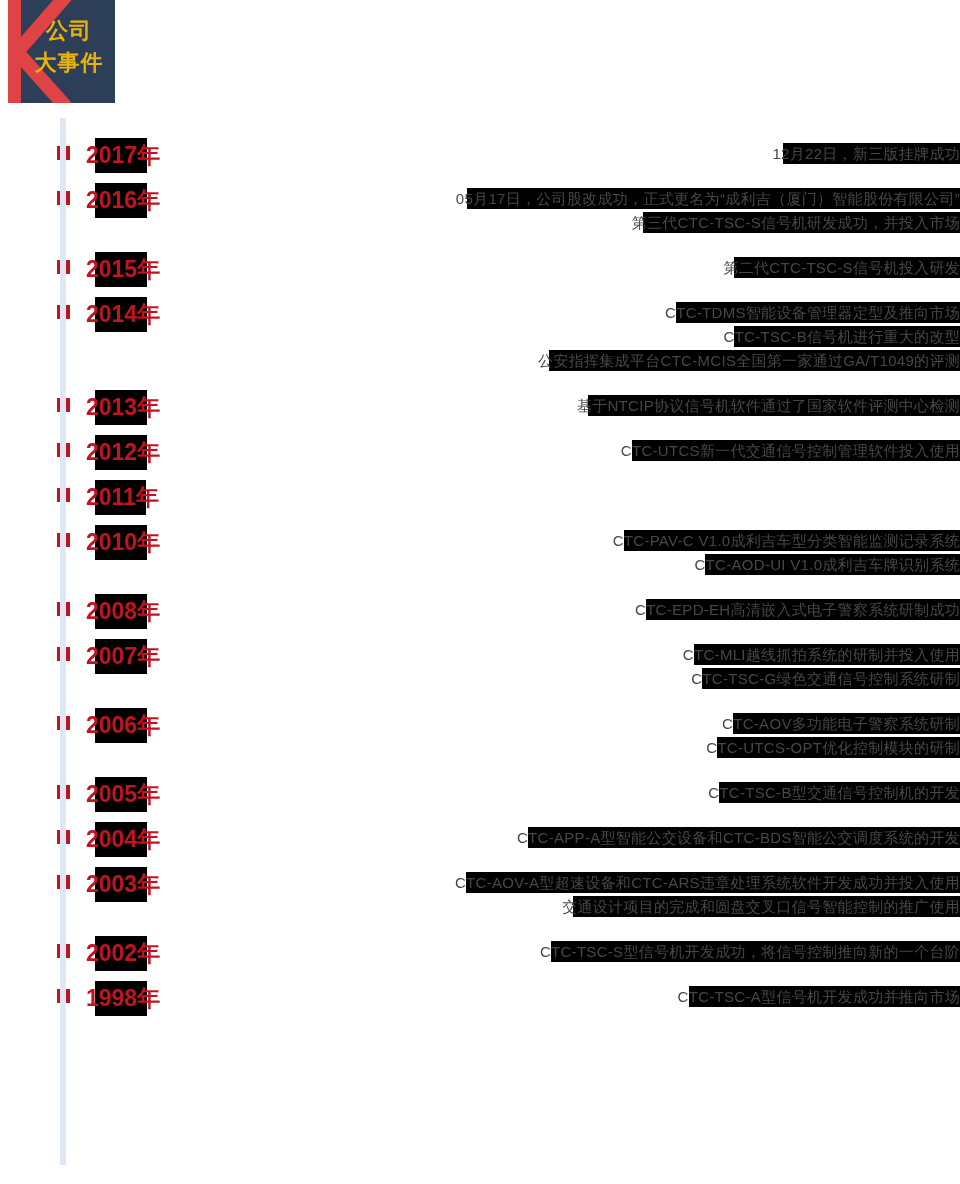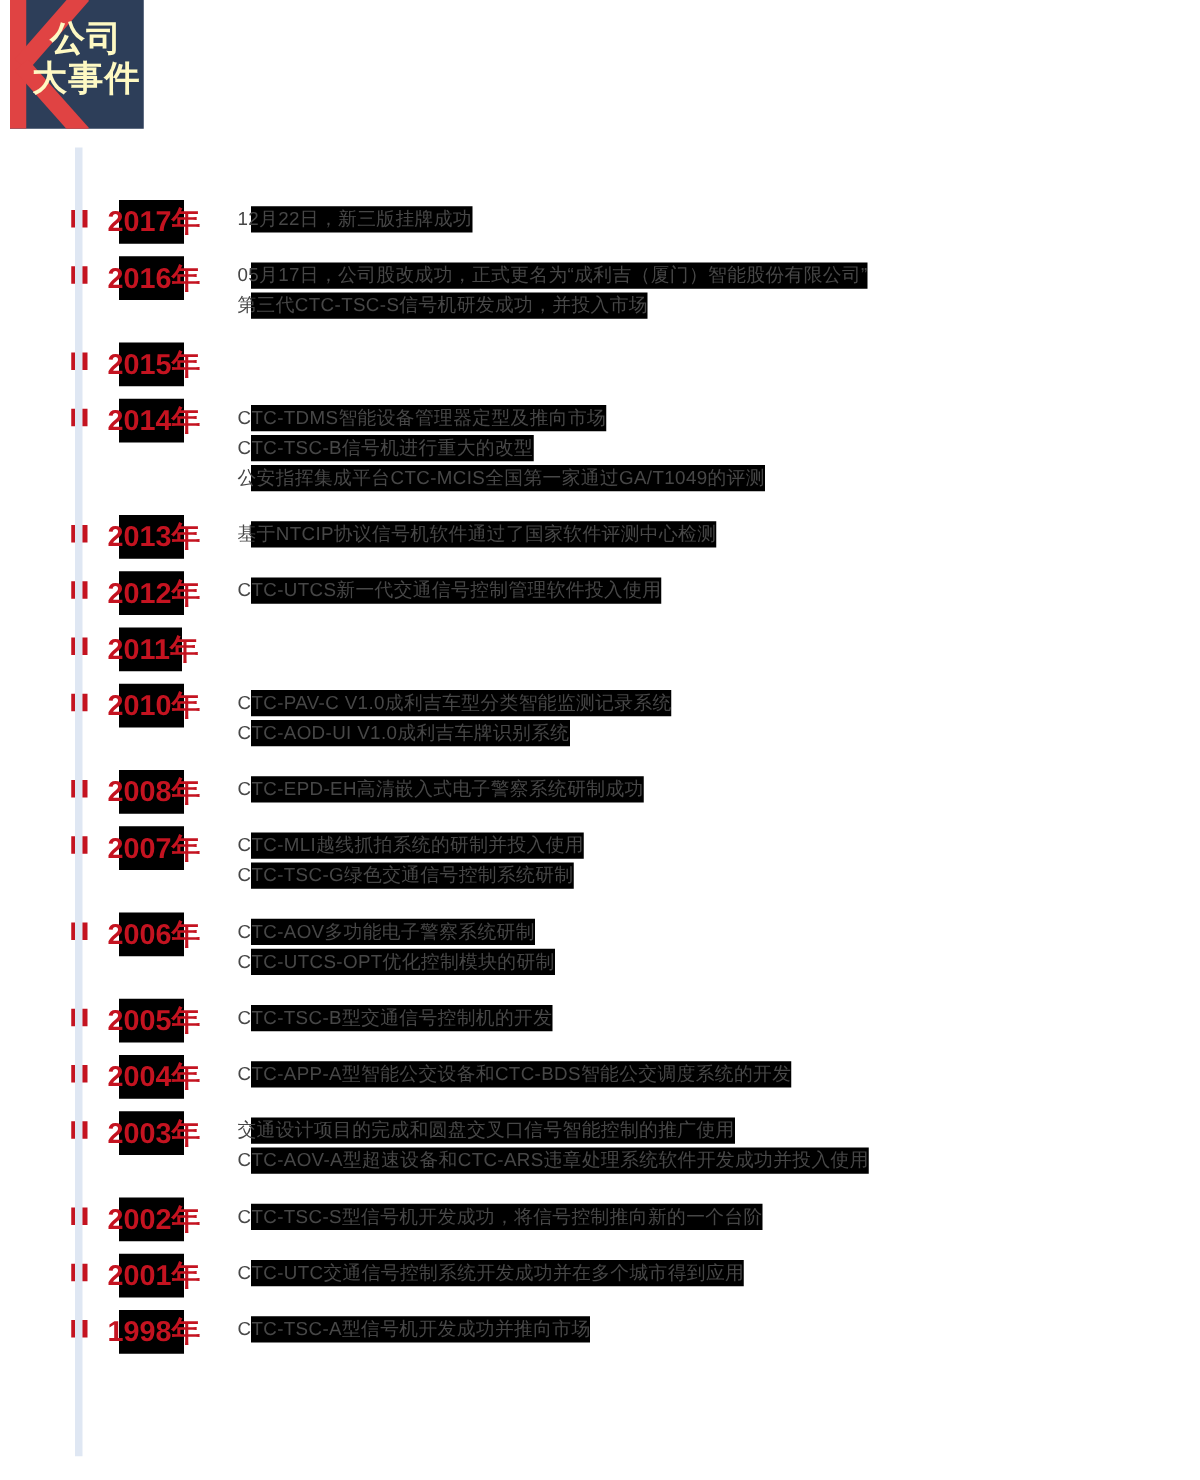--- a/index.html
+++ b/index.html
@@ -17,29 +17,29 @@
     font-family:"Liberation Sans","DejaVu Sans",sans-serif;overflow:hidden;
   }
   
   .logo{
     position:absolute;left:8px;top:0;width:107px;height:103px;
     background:var(--navy);
   }
   .logo svg{position:absolute;left:0;top:0;width:107px;height:103px;}
   .logo-text{
     position:absolute;left:15px;top:15px;width:92px;text-align:center;
-    color:#fef9c3;font-weight:bold;font-size:28px;line-height:32px;
+    color:#eab308;font-weight:bold;font-size:22px;line-height:32px;
     letter-spacing:1px;z-index:3;
   }
   
   .vline{
     position:absolute;left:60px;top:118px;width:6px;height:1047px;
     background:var(--line-blue);z-index:2;
   }
-  .timeline{position:absolute;left:0;top:164px;right:0;}
+  .timeline{position:absolute;left:0;top:142px;right:0;text-align:right;}
   .row{position:relative;margin-bottom:21px;min-height:24px;}
   .marker{
     position:absolute;left:57px;top:4px;width:13px;height:14px;
     background:var(--accent);z-index:1;
   }
   .year{
     position:absolute;left:86px;top:-4px;white-space:nowrap;
     font-size:23px;font-weight:700;color:var(--accent);
     padding:2px 0;letter-spacing:0px;
     background-image:linear-gradient(to right,
@@ -83,20 +83,23 @@
     <span class="year">2016年</span>
     <div class="desc">
         <div class="line"><span class="line-text">05月17日，公司股改成功，正式更名为“成利吉（厦门）智能股份有限公司”</span></div>
         <div class="line"><span class="line-text">第三代CTC-TSC-S信号机研发成功，并投入市场</span></div>
       </div>
   </div>
 
   <div class="row">
     <span class="marker"></span>
     <span class="year">2015年</span>
+    <div class="desc">
+        <div class="line"><span class="line-text">第二代CTC-TSC-S信号机投入研发</span></div>
+      </div>
   </div>
 
   <div class="row">
     <span class="marker"></span>
     <span class="year">2014年</span>
     <div class="desc">
         <div class="line"><span class="line-text">CTC-TDMS智能设备管理器定型及推向市场</span></div>
         <div class="line"><span class="line-text">CTC-TSC-B信号机进行重大的改型</span></div>
         <div class="line"><span class="line-text">公安指挥集成平台CTC-MCIS全国第一家通过GA/T1049的评测</span></div>
       </div>
@@ -174,40 +177,33 @@
     <span class="year">2004年</span>
     <div class="desc">
         <div class="line"><span class="line-text">CTC-APP-A型智能公交设备和CTC-BDS智能公交调度系统的开发</span></div>
       </div>
   </div>
 
   <div class="row">
     <span class="marker"></span>
     <span class="year">2003年</span>
     <div class="desc">
+        <div class="line"><span class="line-text">CTC-AOV-A型超速设备和CTC-ARS违章处理系统软件开发成功并投入使用</span></div>
         <div class="line"><span class="line-text">交通设计项目的完成和圆盘交叉口信号智能控制的推广使用</span></div>
-        <div class="line"><span class="line-text">CTC-AOV-A型超速设备和CTC-ARS违章处理系统软件开发成功并投入使用</span></div>
       </div>
   </div>
 
   <div class="row">
     <span class="marker"></span>
     <span class="year">2002年</span>
     <div class="desc">
         <div class="line"><span class="line-text">CTC-TSC-S型信号机开发成功，将信号控制推向新的一个台阶</span></div>
       </div>
   </div>
 
-  <div class="row">
-    <span class="marker"></span>
-    <span class="year">2001年</span>
-    <div class="desc">
-        <div class="line"><span class="line-text">CTC-UTC交通信号控制系统开发成功并在多个城市得到应用</span></div>
-      </div>
-  </div>
 
   <div class="row">
     <span class="marker"></span>
     <span class="year">1998年</span>
     <div class="desc">
         <div class="line"><span class="line-text">CTC-TSC-A型信号机开发成功并推向市场</span></div>
       </div>
   </div>
 </div>
 

